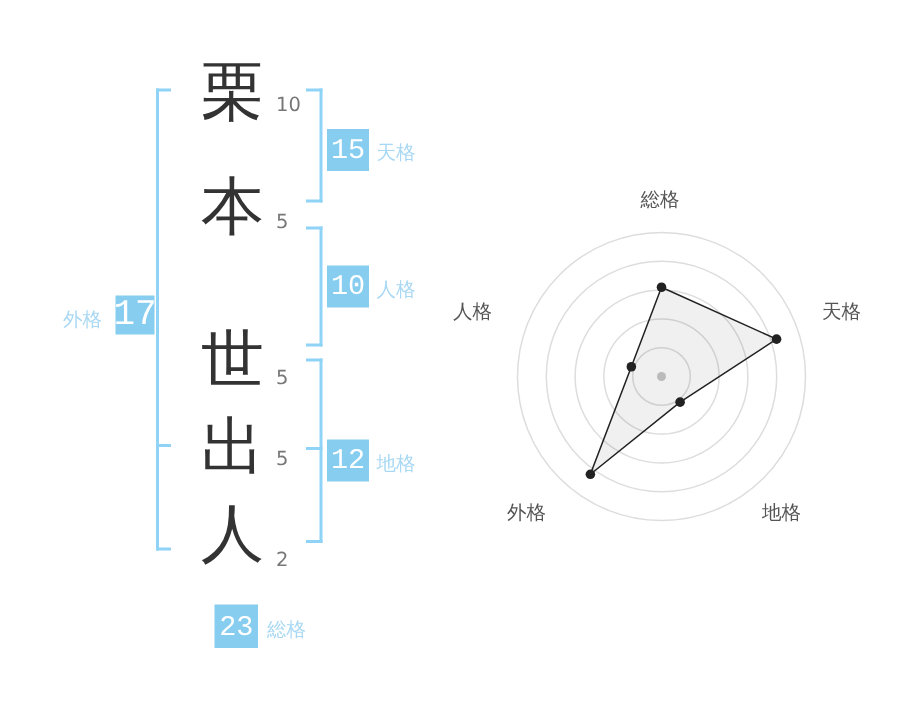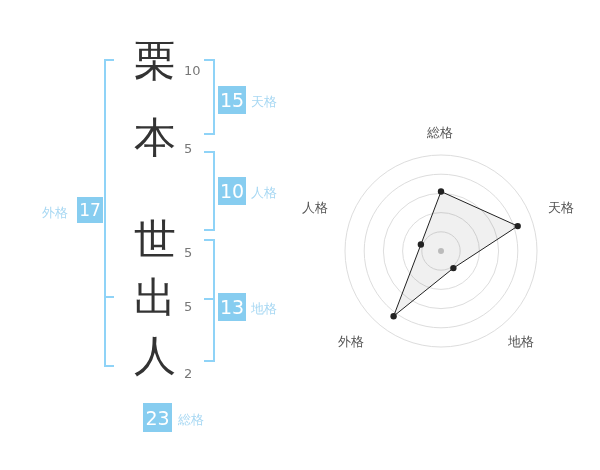--- a/index.html
+++ b/index.html
@@ -10,21 +10,21 @@
   .kanji { position:absolute; left:131px; width:48px; text-align:center;
            font-size:42px; line-height:1; color:#333333; }
   .strokes { position:absolute; left:184px; font-size:13px; color:#777777; }
 
   
   .bl { position:absolute; background:#8FD3F7; }
 
   
   .gbox { position:absolute; width:28px; height:28px; background:#87CDF0;
           color:#ffffff; font-size:19px; display:flex; align-items:center;
-          justify-content:center; }
+          justify-content:center;font-family:Liberation Mono, monospace; }
   .glabel { position:absolute; font-size:13px; color:#A8D8F3; }
 
   
   .rlabel { position:absolute; font-size:13px; color:#555555; }
   svg { display:block; }
 </style>
 </head>
 <body>
 
 <div class="stage">
@@ -58,24 +58,24 @@
   <div class="bl" style="left:204px;top:239px;width:11px;height:2px"></div>
   <div class="bl" style="left:204px;top:298px;width:11px;height:2px"></div>
   <div class="bl" style="left:204px;top:360px;width:11px;height:2px"></div>
 
   <div class="gbox" style="left:218px;top:86px">15</div>
   <div class="glabel" style="left:251px;top:93px">天格</div>
 
   <div class="gbox" style="left:218px;top:177px">10</div>
   <div class="glabel" style="left:251px;top:184px">人格</div>
 
-  <div class="gbox" style="left:218px;top:293px">13</div>
+  <div class="gbox" style="left:218px;top:293px">12</div>
   <div class="glabel" style="left:251px;top:300px">地格</div>
 
-  <div class="gbox" style="left:77px;top:197px;width:26px;height:26px;font-size:17px">17</div>
+  <div class="gbox" style="left:77px;top:197px;width:26px;height:26px;font-size:24px">17</div>
   <div class="glabel" style="left:42px;top:204px">外格</div>
 
   <div class="gbox" style="left:143px;top:403px;width:29px;height:29px">23</div>
   <div class="glabel" style="left:178px;top:411px">総格</div>
 
   <svg style="position:absolute;left:311px;top:121px" width="260" height="260" xmlns="http://www.w3.org/2000/svg">
       <circle cx="130" cy="130" r="19.2" fill="none" stroke="#dddddd" stroke-width="1"></circle>
       <circle cx="130" cy="130" r="38.4" fill="none" stroke="#dddddd" stroke-width="1"></circle>
       <circle cx="130" cy="130" r="57.6" fill="none" stroke="#dddddd" stroke-width="1"></circle>
       <circle cx="130" cy="130" r="76.8" fill="none" stroke="#dddddd" stroke-width="1"></circle>

